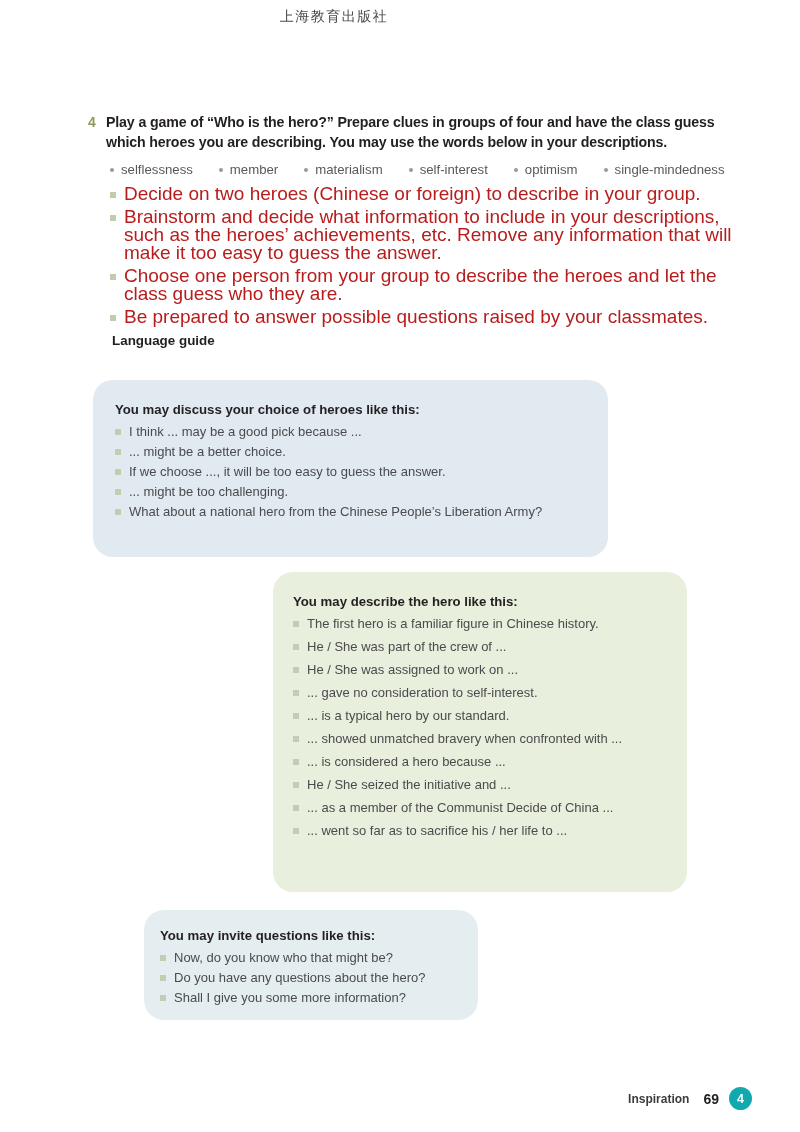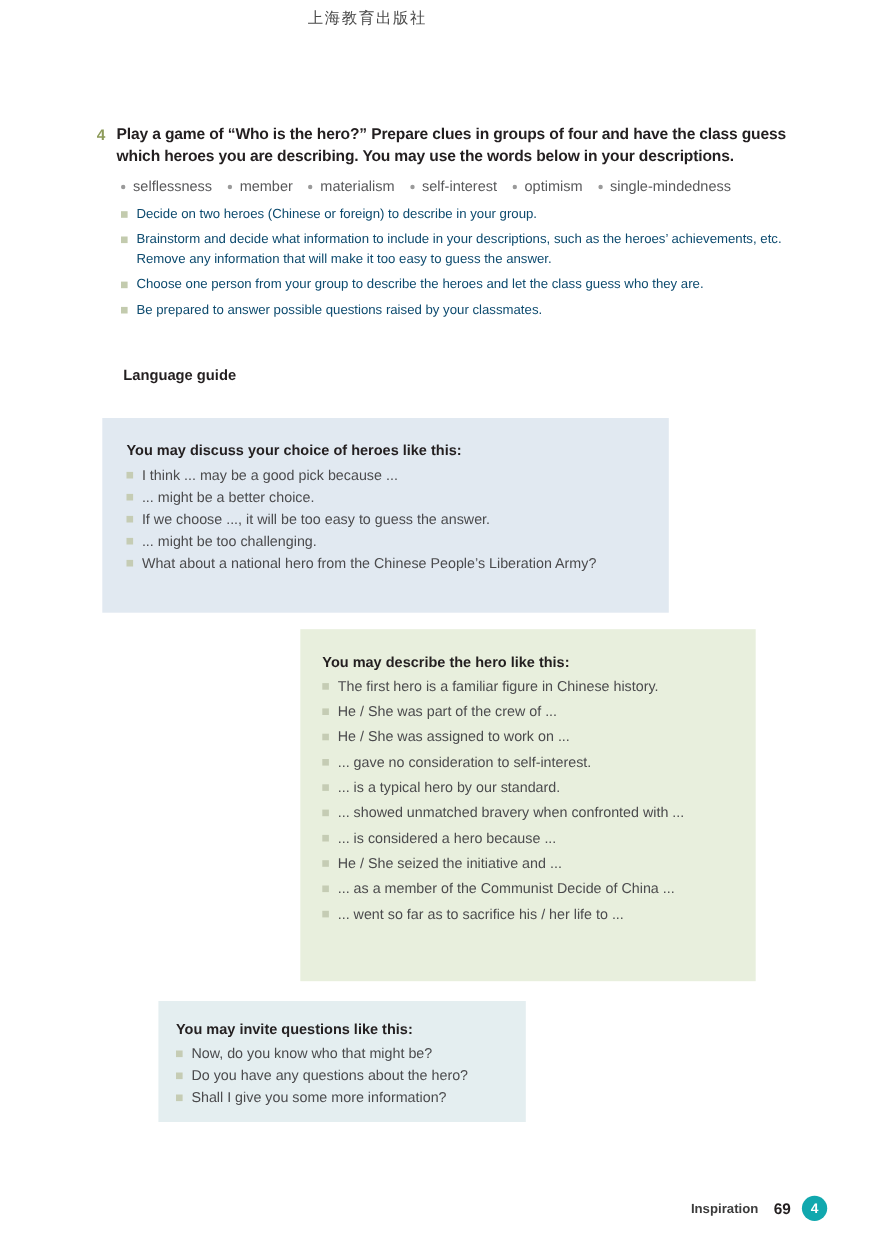--- a/index.html
+++ b/index.html
@@ -56,21 +56,21 @@
     letter-spacing: -0.15px;
   }
 
   
   .word-row {
     margin-top: 10px;
     margin-left: 22px;
     display: flex;
     align-items: center;
     flex-wrap: nowrap;
-    gap: 0px;
+    gap: 12px;
   }
   .word-item {
     display: flex;
     align-items: center;
     font-size: 13.2px;
     color: #58585a;
     white-space: nowrap;
   }
   .dot-bullet {
     width: 4px;
@@ -96,39 +96,39 @@
   .sq-bullet {
     width: 6px;
     height: 6px;
     background: #c3cbae;
     margin-top: 7px;
     margin-right: 8px;
     flex: 0 0 auto;
   }
   .sq-text {
     flex: 1 1 auto;
-    font-size: 12px;
+    font-size: 19px;
     line-height: 18px;
-    color: #0c4a6e;
+    color: #b91c1c;
   }
 
   
   .lg-heading {
     position: absolute;
     top: 333px;
     left: 112px;
     font-size: 13.4px;
     font-weight: bold;
     color: #231f20;
   }
 
   
   .guide-box {
     position: absolute;
-    border-radius: 0;
+    border-radius: 20px;
     box-sizing: border-box;
   }
   .box-blue   { background: #e1e9f1; }
   .box-green  { background: #e8efdd; }
   .box-mint   { background: #e4eef0; }
 
   #box-discuss {
     left: 93px;  top: 380px;
     width: 515px; height: 177px;
     padding: 22px 20px 0 22px;

